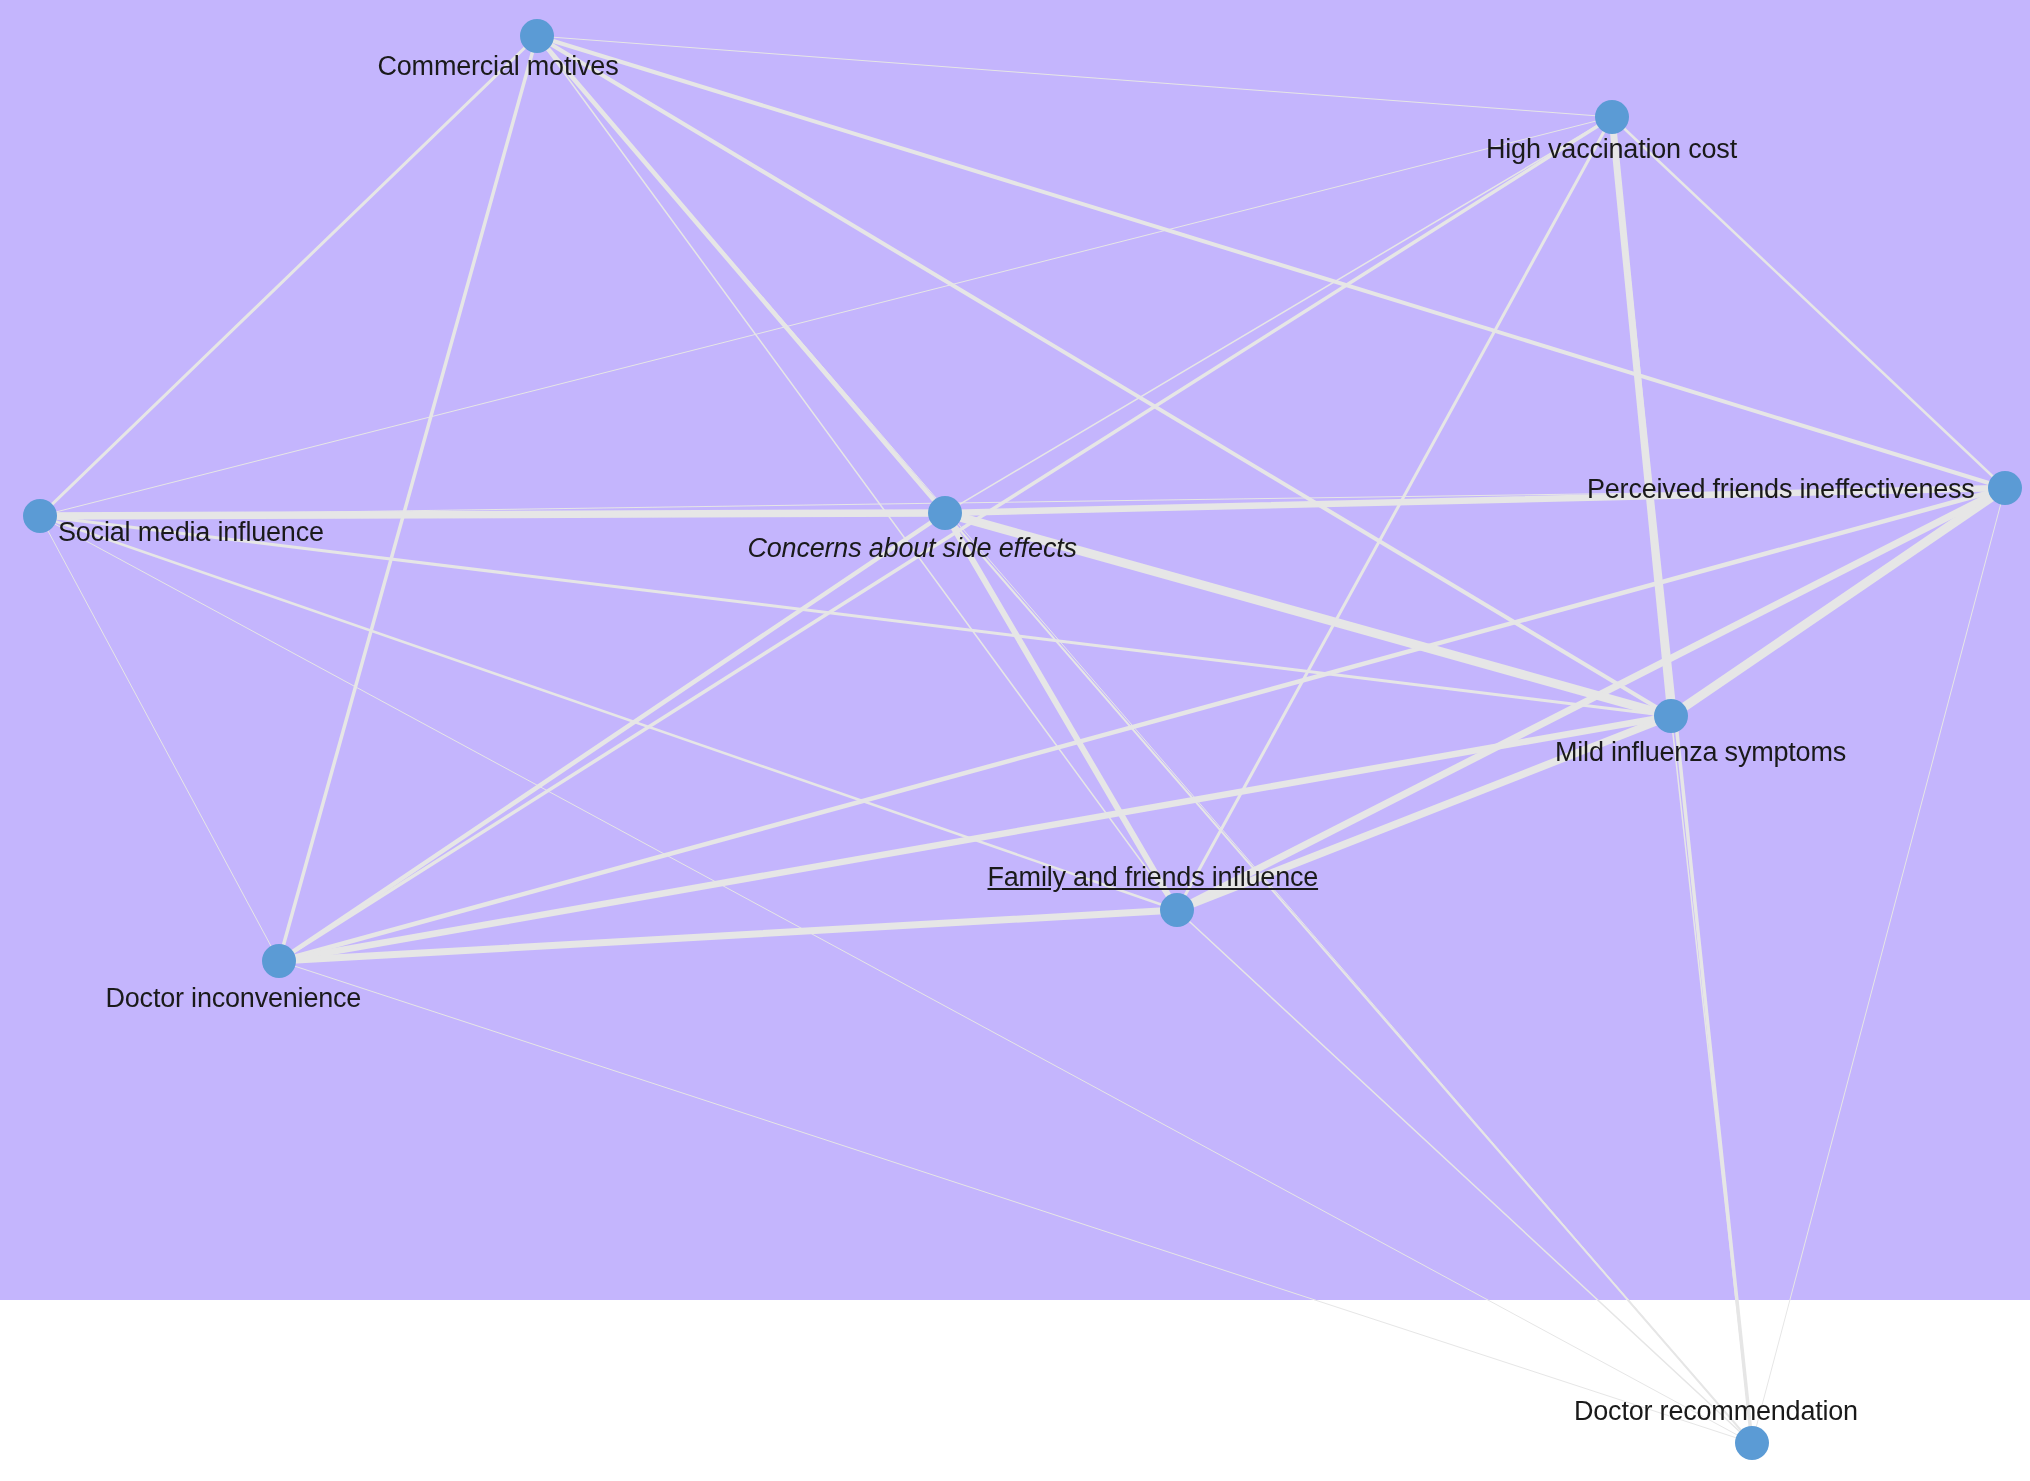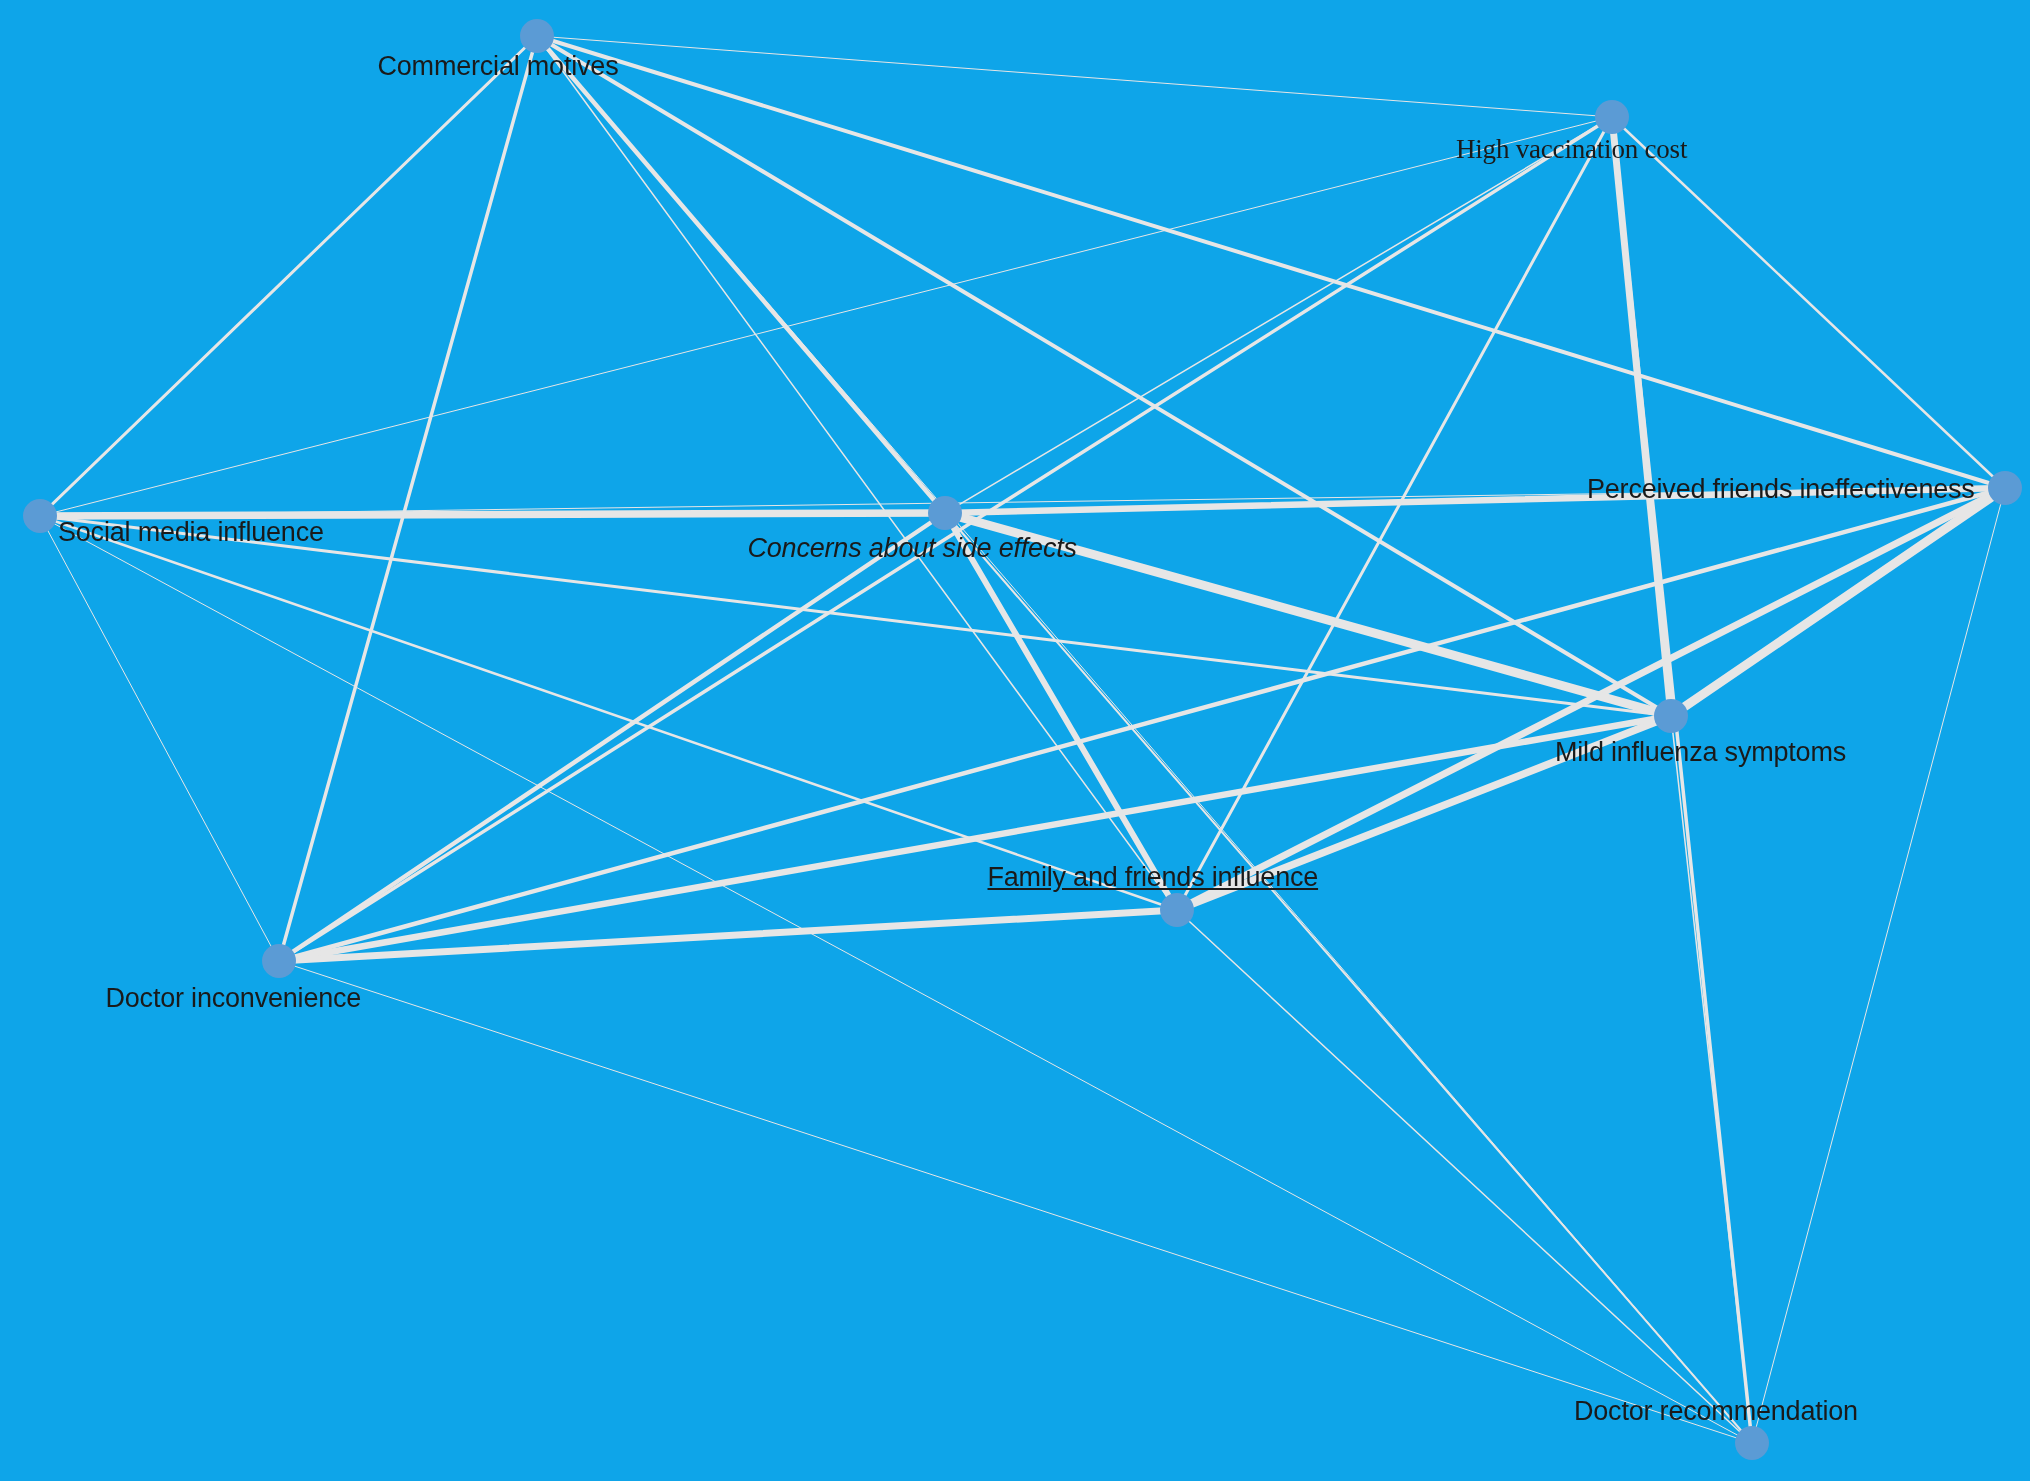--- a/index.html
+++ b/index.html
@@ -9,22 +9,22 @@
   }
   body {
     width: 2030px;
     height: 1481px;
     overflow: hidden;
     font-family: "Liberation Sans", sans-serif;
   }
   #graph-root {
     position: relative;
     width: 2030px;
-    height: 1481px;
-    background: #0ea5e9;
+    height: 1300px;
+    background: #c4b5fd;
   }
   #network-svg {
     position: absolute;
     top: 0;
     left: 0;
     width: 2030px;
     height: 1481px;
     display: block;
   }
   .edge-line {
@@ -97,21 +97,21 @@
         <circle cx="40" cy="516" r="17" class="graph-node" fill="#5b9bd5"></circle>
         <circle cx="945" cy="513" r="17" class="graph-node" fill="#5b9bd5"></circle>
         <circle cx="1671" cy="716" r="17" class="graph-node" fill="#5b9bd5"></circle>
         <circle cx="1177" cy="910" r="17" class="graph-node" fill="#5b9bd5"></circle>
         <circle cx="279" cy="961" r="17" class="graph-node" fill="#5b9bd5"></circle>
         <circle cx="1752" cy="1443" r="17" class="graph-node" fill="#5b9bd5"></circle>
       </g>
   </svg>
   <div id="label-layer">
       <div class="node-label" style="color: rgb(26, 26, 26); top: 53px; left: 377.5px;">Commercial motives</div>
-      <div class="node-label" style="color: rgb(26, 26, 26); top: 136px; left: 1456px; font-family: Liberation Serif, serif;">High vaccination cost</div>
+      <div class="node-label" style="color: rgb(26, 26, 26); top: 136px; left: 1486px;">High vaccination cost</div>
       <div class="node-label" style="color: rgb(26, 26, 26); top: 476px; left: 1587px;">Perceived friends ineffectiveness</div>
       <div class="node-label" style="color: rgb(26, 26, 26); top: 519px; left: 58px;">Social media influence</div>
       <div class="node-label" style="color: rgb(26, 26, 26); top: 535px; left: 747.5px; font-style: italic;">Concerns about side effects</div>
       <div class="node-label" style="color: rgb(26, 26, 26); top: 739px; left: 1555px;">Mild influenza symptoms</div>
       <div class="node-label" style="color: rgb(26, 26, 26); top: 864px; left: 987.5px; text-decoration: underline;">Family and friends influence</div>
       <div class="node-label" style="color: rgb(26, 26, 26); top: 985px; left: 105.5px;">Doctor inconvenience</div>
       <div class="node-label" style="color: rgb(26, 26, 26); top: 1398px; left: 1574px;">Doctor recommendation</div>
     </div>
 </div>
 

